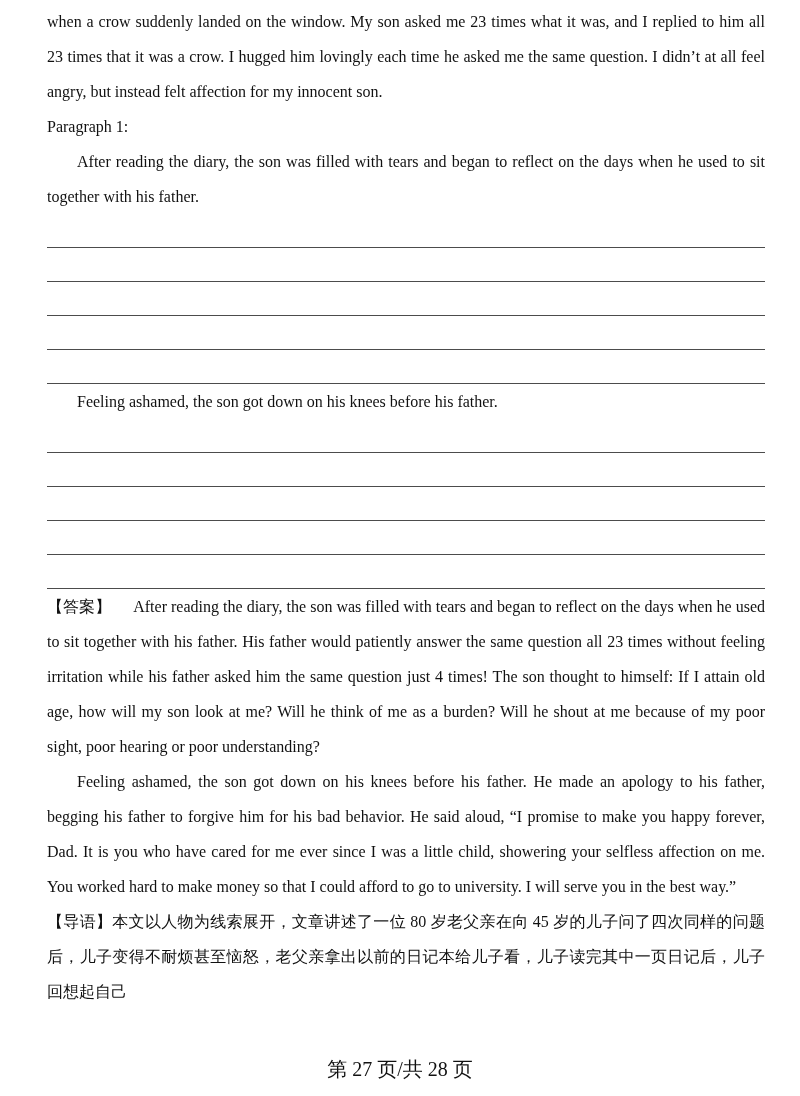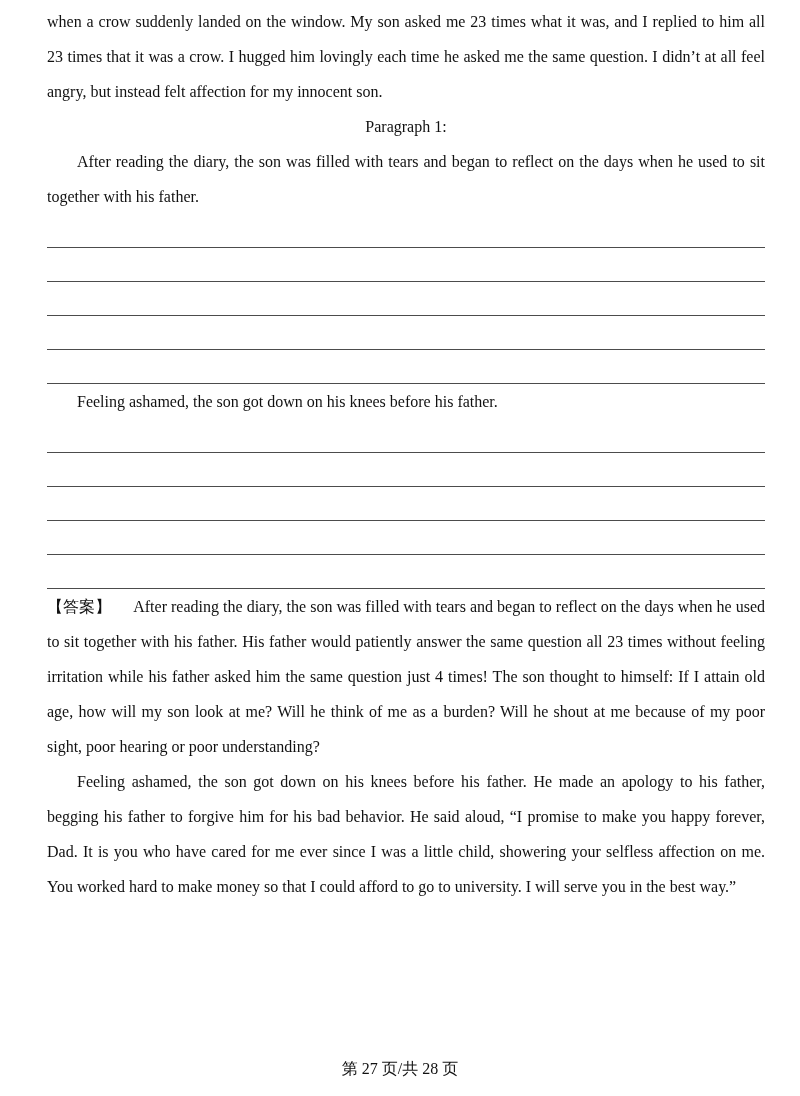--- a/index.html
+++ b/index.html
@@ -18,21 +18,21 @@
     font-family: Liberation Serif, serif;
     font-size: 16px;
     color: #111111;
   }
   p {
     margin: 0;
     line-height: 35px;
     text-align: justify;
   }
   p.heading {
-    text-align: center;
+    text-align: left;
   }
   p.indent {
     text-indent: 30px;
   }
   .write-lines {
     margin: 0;
   }
   .write-line {
     height: 33px;
     border-bottom: 1px solid #4c4c4c;
@@ -40,21 +40,21 @@
   .answer-tab {
     display: inline-block;
     width: 22px;
   }
   .footer {
     position: absolute;
     left: 0;
     right: 0;
     bottom: 16px;
     text-align: center;
-    font-size: 16px;
+    font-size: 20px;
     line-height: 22px;
     color: #111111;
   }
 </style>
 </head>
 <body>
 
 <div class="page">
 
   <p>when a crow suddenly landed on the window. My son asked me 23 times what it was, and I replied to him all 23 times that it was a crow. I hugged him lovingly each time he asked me the same question. I didn’t at all feel angry, but instead felt affection for my innocent son.</p>
@@ -80,16 +80,17 @@
       <div class="write-line"></div>
       <div class="write-line"></div>
       <div class="write-line"></div>
     </div>
 
   <p><span>【答案】</span><span class="answer-tab"></span><span>After reading the diary, the son was filled with tears and began to reflect on the days when he used to sit together with his father. His father would patiently answer the same question all 23 times without feeling irritation while his father asked him the same question just 4 times! The son thought to himself: If I attain old age, how will my son look at me? Will he think of me as a burden? Will he shout at me because of my poor sight, poor hearing or poor understanding?</span></p>
 
   <p class="indent">Feeling ashamed, the son got down on his knees before his father. He made an apology to his father, begging his father to forgive him for his bad behavior. He said aloud, “I promise to make you happy forever, Dad. It is you who have cared for me ever since I was a little child, showering your selfless affection on me. You worked hard to make money so that I could afford to go to university. I will serve you in the best way.”</p>
 
 
+  <p><span>【导语】</span><span>本文以人物为线索展开，文章讲述了一位 80 岁老父亲在向 45 岁的儿子问了四次同样的问题后，儿子变得不耐烦甚至恼怒，老父亲拿出以前的日记本给儿子看，儿子读完其中一页日记后，儿子回想起自己</span></p>
 
   <div class="footer">第 27 页/共 28 页</div>
 
 </div>
 
 </body></html>

